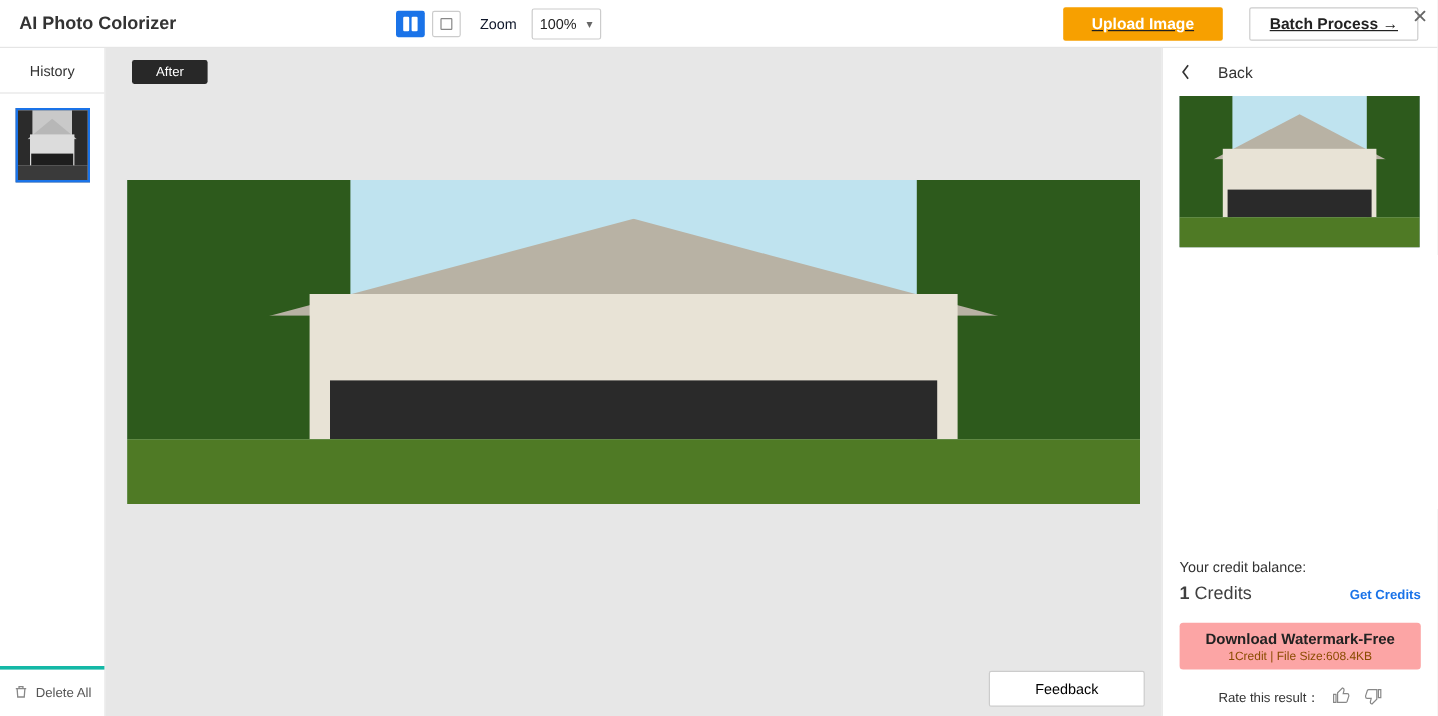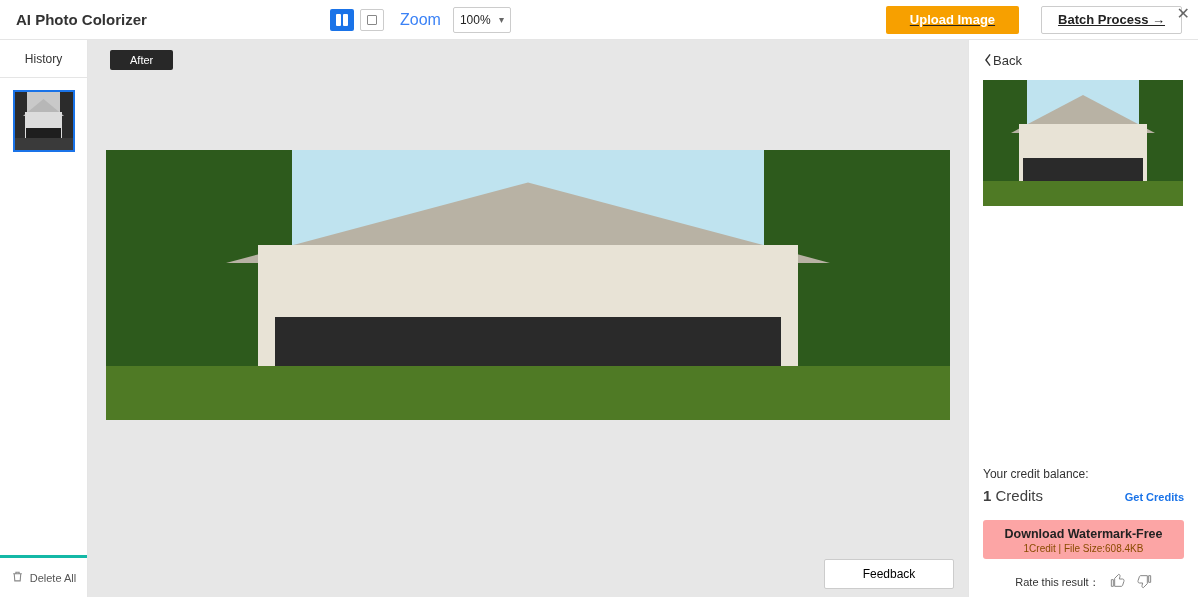--- a/index.html
+++ b/index.html
@@ -8,21 +8,21 @@
   
   .header { height: 40px; display: flex; align-items: center; padding: 0 16px; border-bottom: 1px solid #e5e5e5; position: relative; }
   .app-title { font-size: 15px; font-weight: 600; color: #333; }
   .header-center { position: absolute; left: 330px; display: flex; align-items: center; gap: 6px; }
   .view-btn { width: 24px; height: 22px; display: flex; align-items: center; justify-content: center; border-radius: 2px; }
   .view-btn.active { background: #1a73e8; }
   .view-btn .bars { display: flex; gap: 2px; }
   .view-btn .bars span { width: 5px; height: 12px; background: #fff; border-radius: 1px; }
   .view-btn.inactive { border: 1px solid #ccc; }
   .view-btn.inactive .sq { width: 10px; height: 10px; border: 1px solid #888; border-radius: 1px; }
-  .zoom-label { margin-left: 10px; font-size: 16px; color: #3b82f6; }
+  .zoom-label { margin-left: 10px; font-size: 12px; color: #0f172a; }
   .zoom-select { margin-left: 6px; border: 1px solid #ccc; height: 26px; width: 58px; display: flex; align-items: center; justify-content: space-between; padding: 0 6px; font-size: 12px; background: #fff; border-radius: 2px; }
   .zoom-select .caret { font-size: 10px; color: #666; }
   .header-right { margin-left: auto; display: flex; align-items: center; gap: 22px; text-decoration: underline; }
   .btn-upload { background: #f7a000; color: #fff; border: none; height: 28px; padding: 0 24px; font-size: 13px; font-weight: 600; border-radius: 2px; }
   .btn-batch  { background: #fff; color: #222; border: 1px solid #ccc; height: 28px; padding: 0 16px; font-size: 13px; font-weight: 600; border-radius: 2px; }
   .close-x { position: absolute; right: 8px; top: 4px; font-size: 16px; color: #666; cursor: pointer; }
 
   
   .body { display: flex; height: 557px; }
 
@@ -40,21 +40,21 @@
   .badge { position: absolute; top: 10px; background: #282828; color: #fff; font-size: 11px; padding: 4px 20px; border-radius: 2px; }
   .pane.left  .badge { left: 18px; }
   .pane.right .badge { left: 22px; }
   .crop-btn { position: absolute; top: 10px; left: 190px; background: #fff; border: 1px solid #ddd; font-size: 11px; color: #555; padding: 4px 16px; display: flex; align-items: center; gap: 4px; border-radius: 2px; }
   .crop-btn svg { width: 10px; height: 10px; stroke: #888; fill: none; }
   .img-wrap { position: absolute; top: 110px; left: 18px; right: 18px; height: 270px; }
   .feedback-btn { position: absolute; right: 14px; bottom: 8px; width: 130px; height: 30px; background: #fff; border: 1px solid #ccc; font-size: 12px; border-radius: 2px; }
 
   
   .rpanel { width: 230px; border-left: 1px solid #e5e5e5; display: flex; flex-direction: column; padding: 0 14px; }
-  .back-row { display: flex; align-items: center; gap: 0; height: 40px; font-size: 13px; color: #333; }
+  .back-row { display: flex; align-items: center; gap: 22px; height: 40px; font-size: 13px; color: #333; }
   .back-row svg { width: 10px; height: 14px; stroke: #333; fill: none; }
   .preview { width: 200px; height: 126px; background: #444; margin-bottom: 10px; }
   .credit-block { margin-top: auto; padding-top: 10px; }
   .credit-line { display: flex; justify-content: space-between; align-items: baseline; margin-top: 6px; }
   .credit-label { font-size: 12px; color: #333; }
   .credits-num { font-size: 15px; color: #404040; }
   .credits-num b { font-weight: 700; }
   .get-credits { color: #1a73e8; font-size: 11px; font-weight: 600; }
   .download-btn { background: #fca5a5; width: 100%; margin-top: 16px; padding: 7px 0 5px; border: none; border-radius: 3px; text-align: center; }
   .dl-main { font-size: 12.5px; font-weight: 700; color: #222; }

